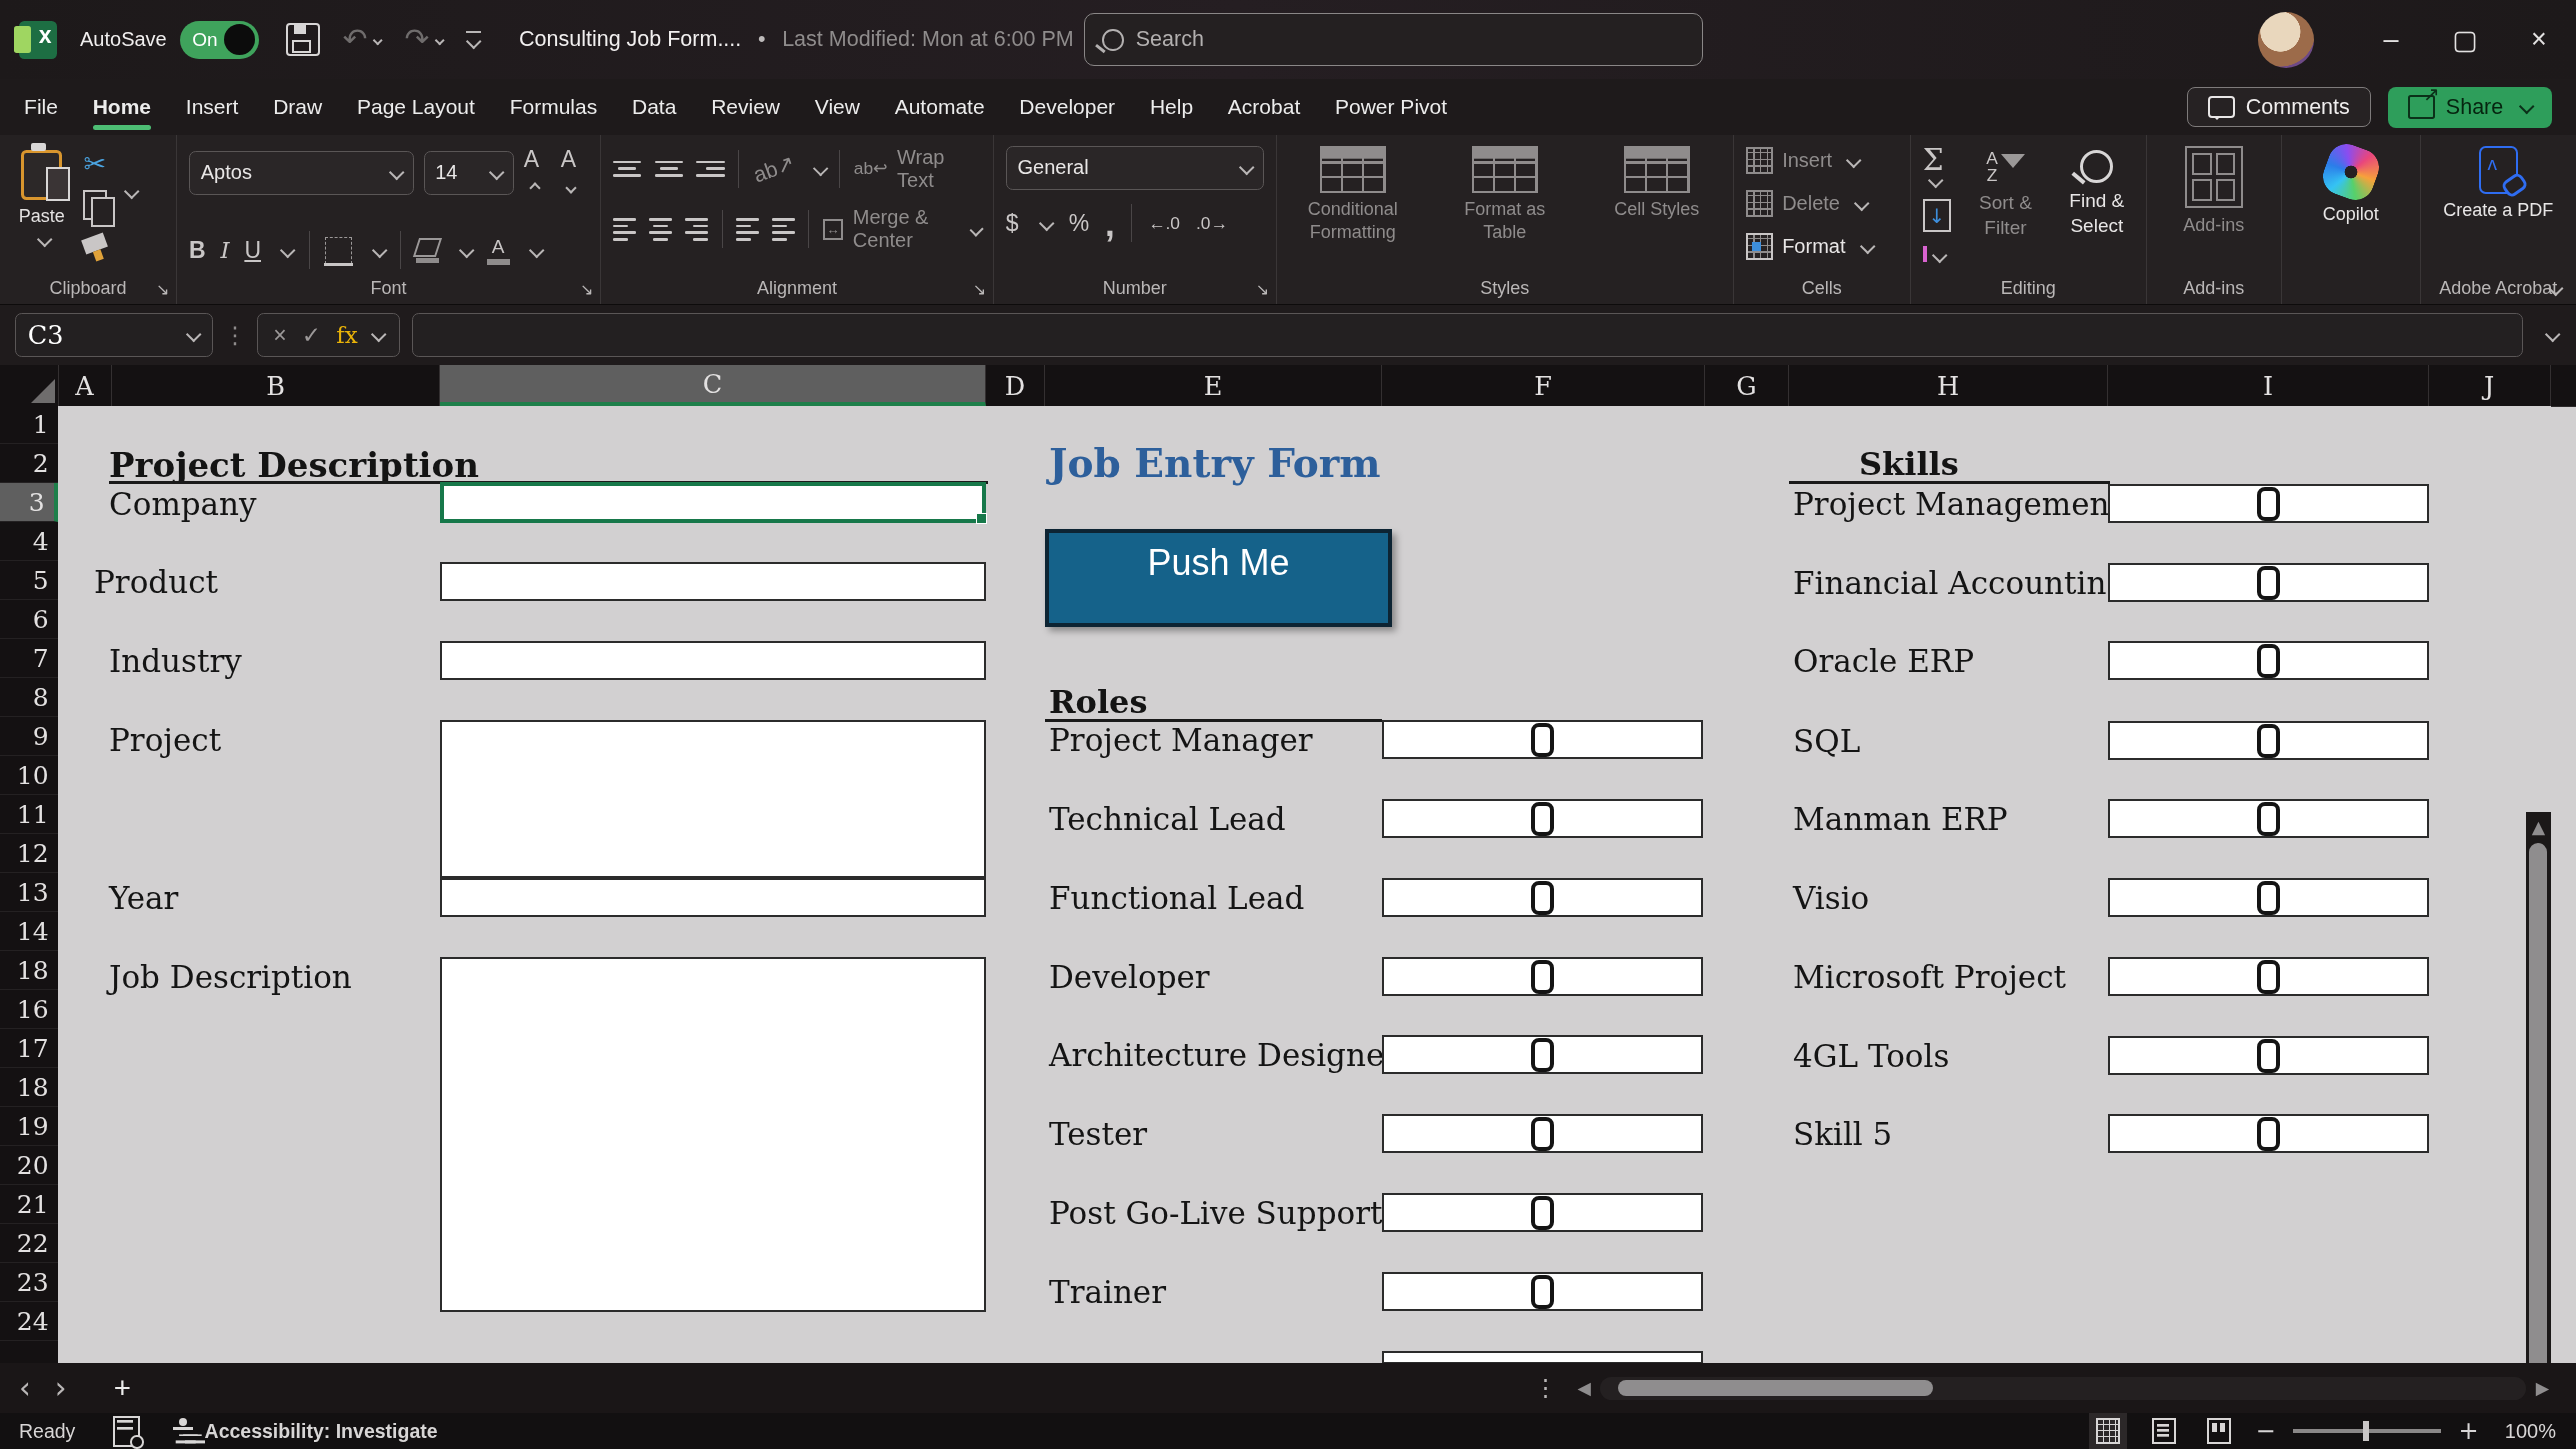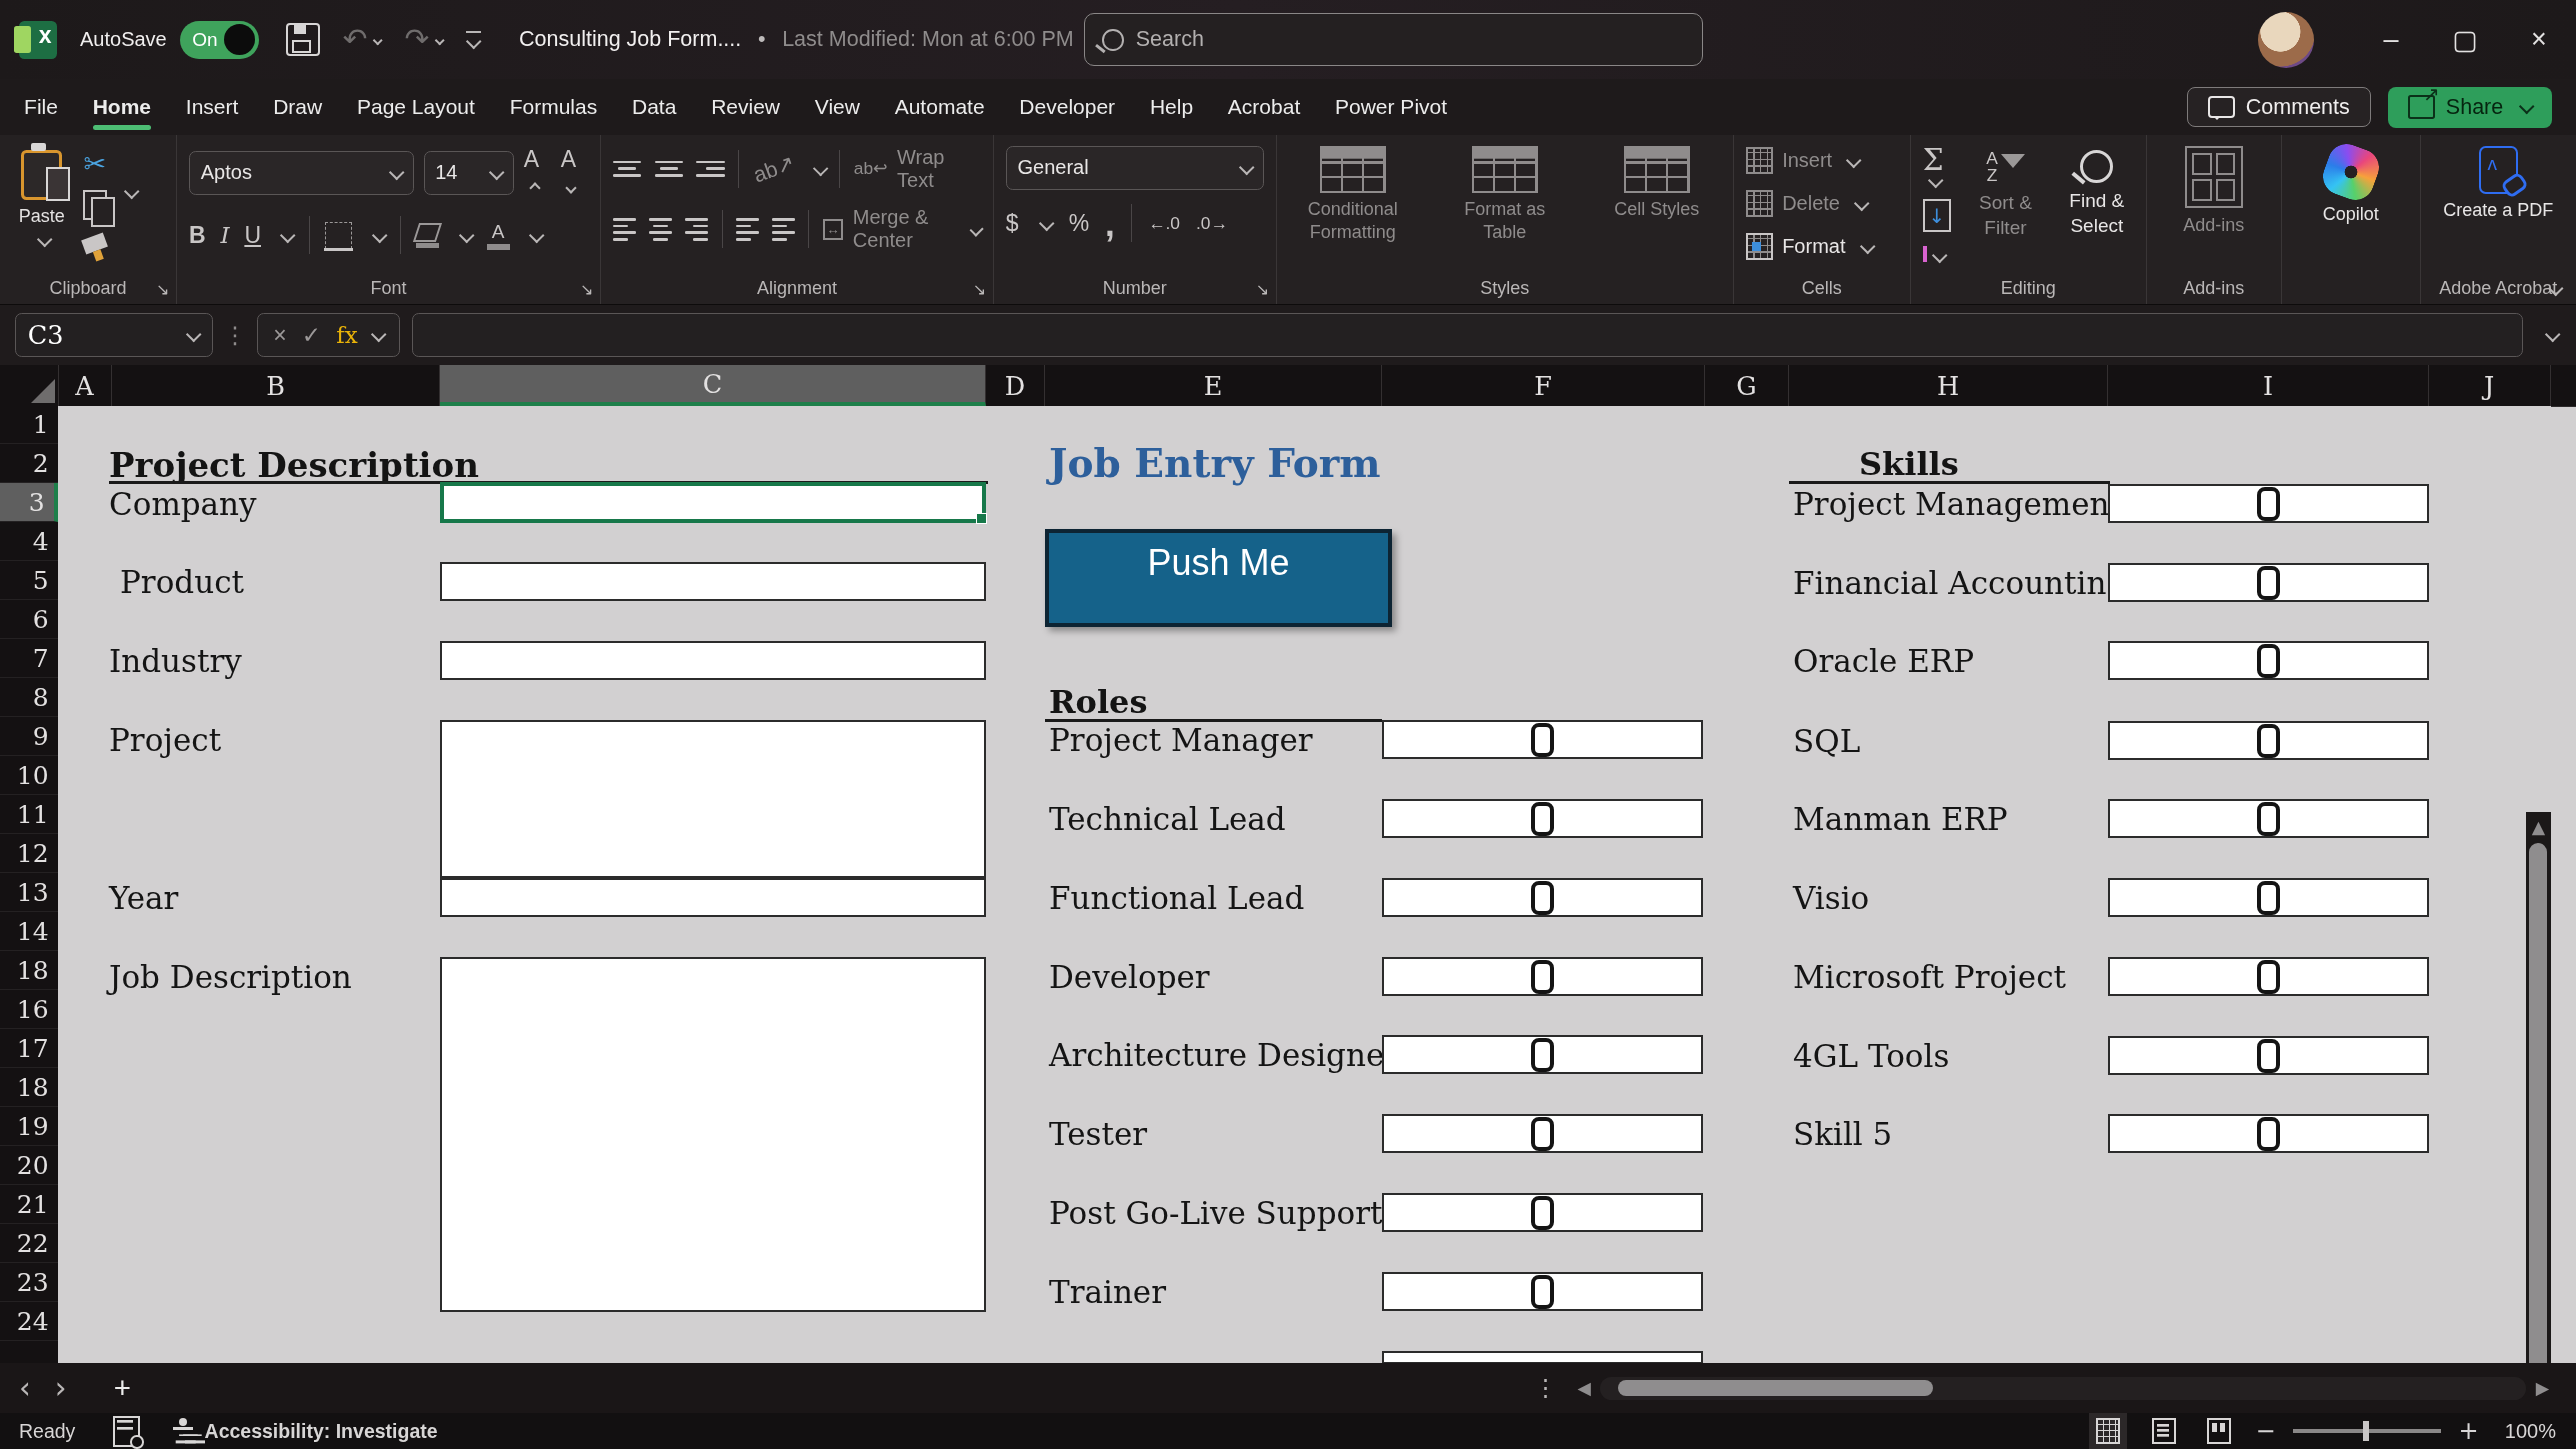--- a/index.html
+++ b/index.html
@@ -258,21 +258,21 @@
           <span class="ico-copy"></span>
           <span class="ico-painter"></span>
         </div>
         <span class="chev" style="margin-top:40px;"></span>
       </div>
       <span class="glabel">Clipboard</span>
       <span class="launcher">↘</span>
     </div>
 
     <div class="group" style="width:423px;">
-      <div class="gbody" style="flex-direction:column;gap:2px;">
+      <div class="gbody" style="flex-direction:column;gap:17px;">
         <div class="fontrow">
           <div class="combo" style="width:221px;">
             <span>Aptos</span>
               <span class="chev"></span>
           </div>
           <div class="combo" style="width:74px;">
             <span>14</span>
               <span class="chev"></span>
           </div>
           <span class="fmt">A<span class="chev up" style="width:6px;height:6px;"></span></span>
@@ -556,21 +556,21 @@
   <div id="grid" class="ws">
 
     <div class="sec-title abs" style="left:51px;top:39px;">Project Description</div>
     <div class="sec-rule abs" style="left:51px;top:75px;width:879px;"></div>
 
     <div class="f-label" style="left:51px;top:78px;">Company</div>
     <div class="f-box selected" style="left:382px;top:76px;width:546px;height:41px;">
         <span class="fill-handle"></span>
       </div>
 
-    <div class="f-label" style="left:62px;top:156px;">Product</div>
+    <div class="f-label" style="left:36px;top:156px;">Product</div>
     <div class="f-box" style="left:382px;top:156px;width:546px;height:39px;"></div>
 
     <div class="f-label" style="left:51px;top:235px;">Industry</div>
     <div class="f-box" style="left:382px;top:235px;width:546px;height:39px;"></div>
 
     <div class="f-label" style="left:51px;top:314px;">Project</div>
     <div class="f-box" style="left:382px;top:314px;width:546px;height:158px;"></div>
 
     <div class="f-label" style="left:51px;top:472px;">Year</div>
     <div class="f-box" style="left:382px;top:472px;width:546px;height:39px;"></div>

